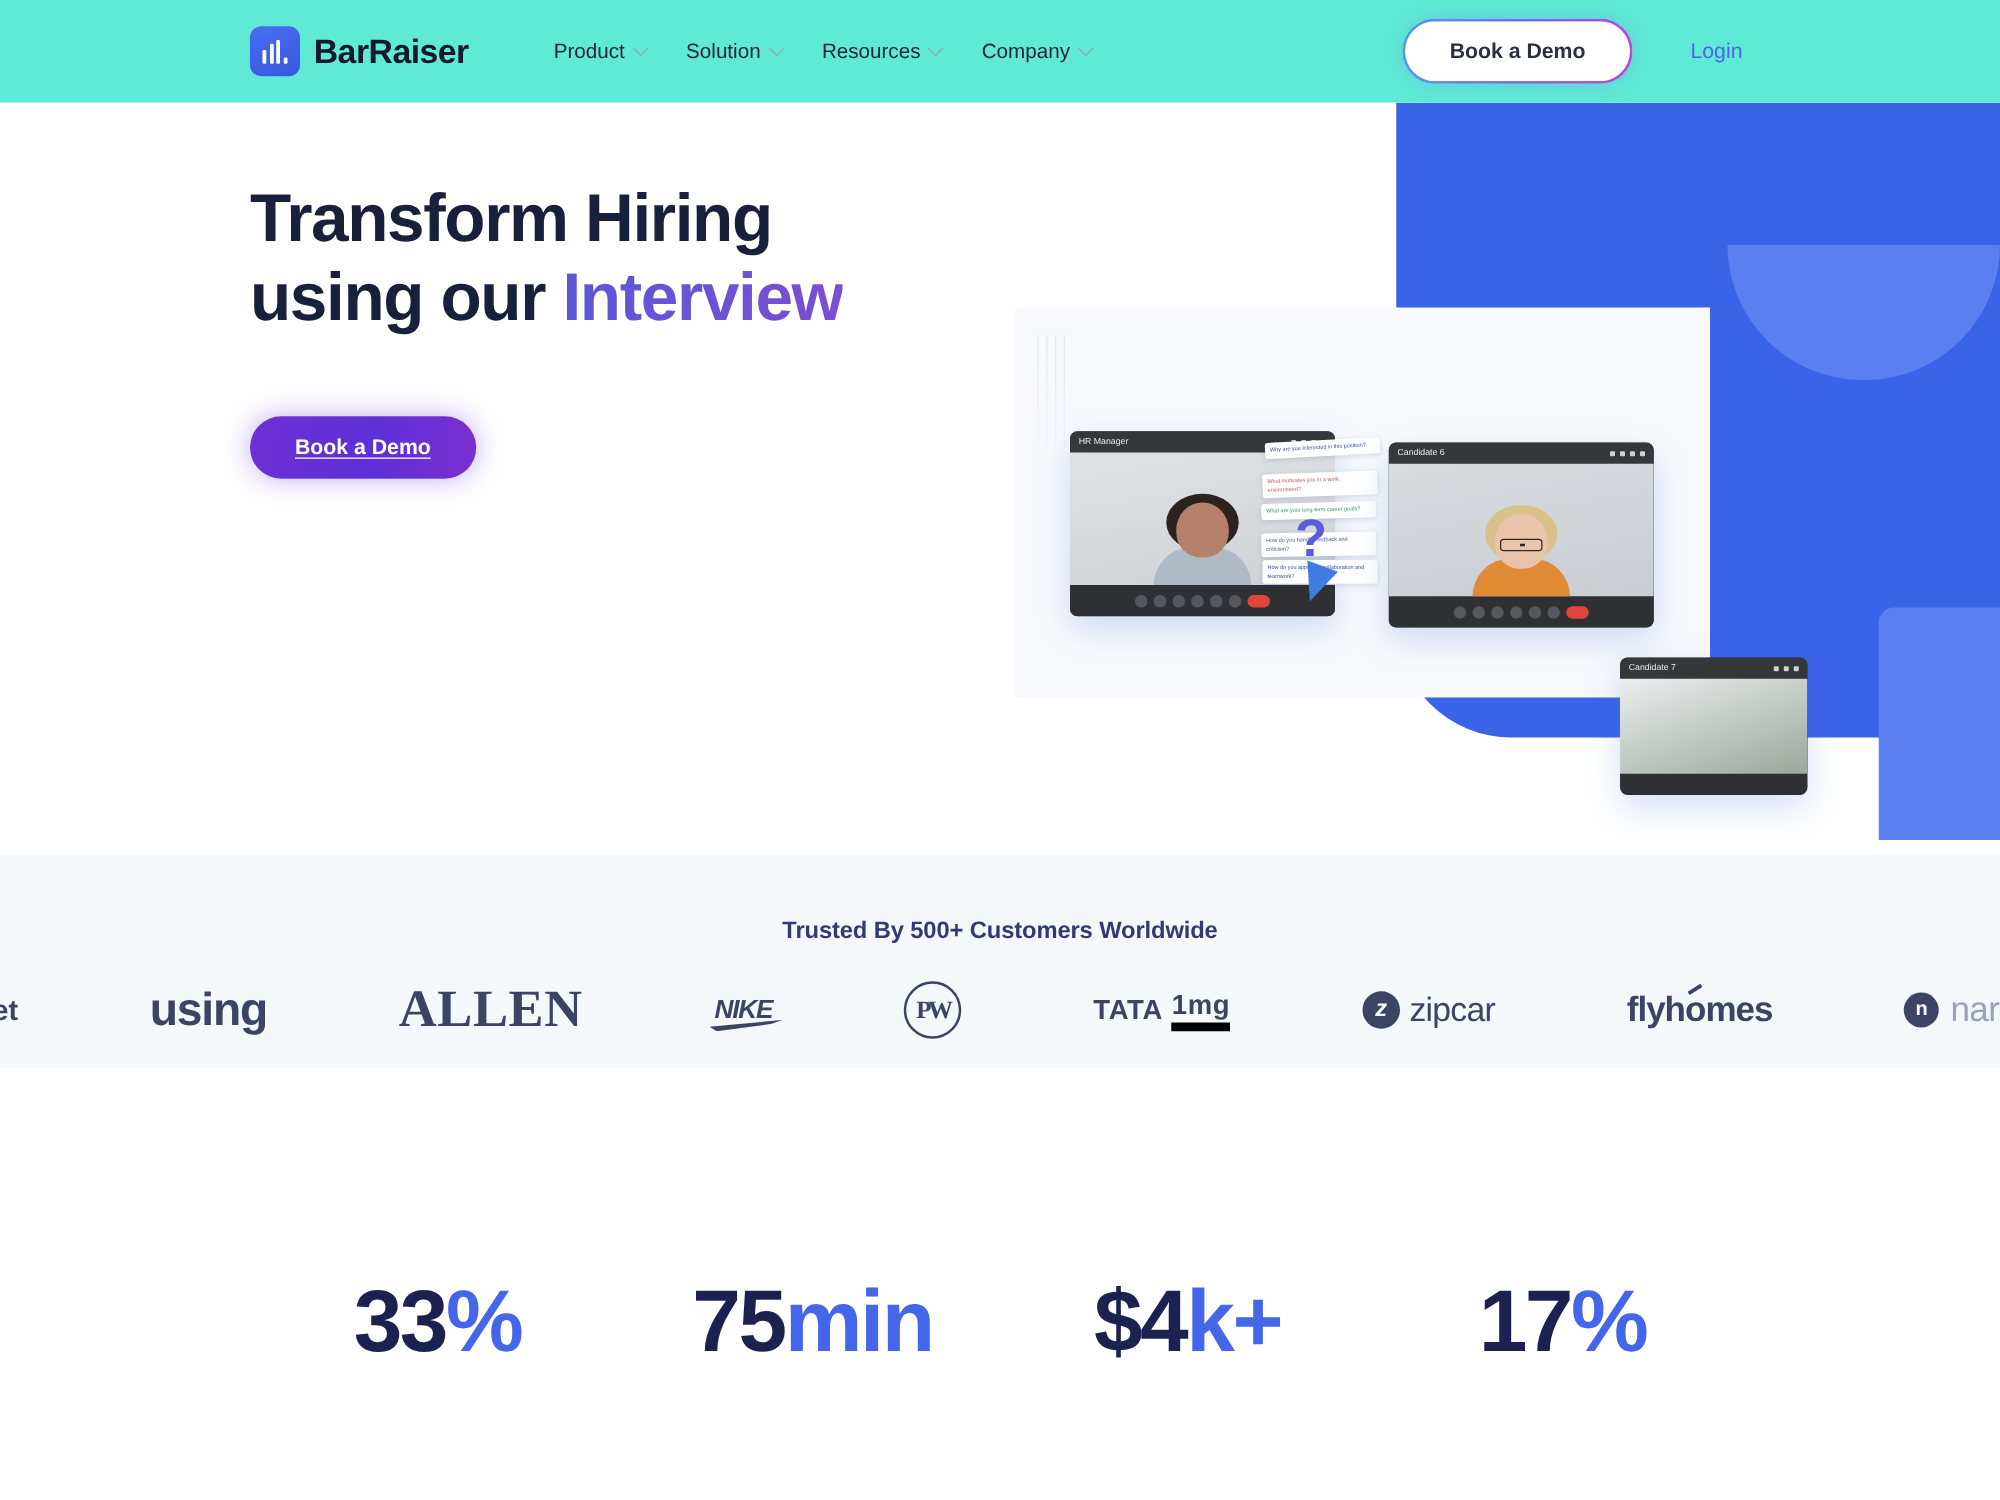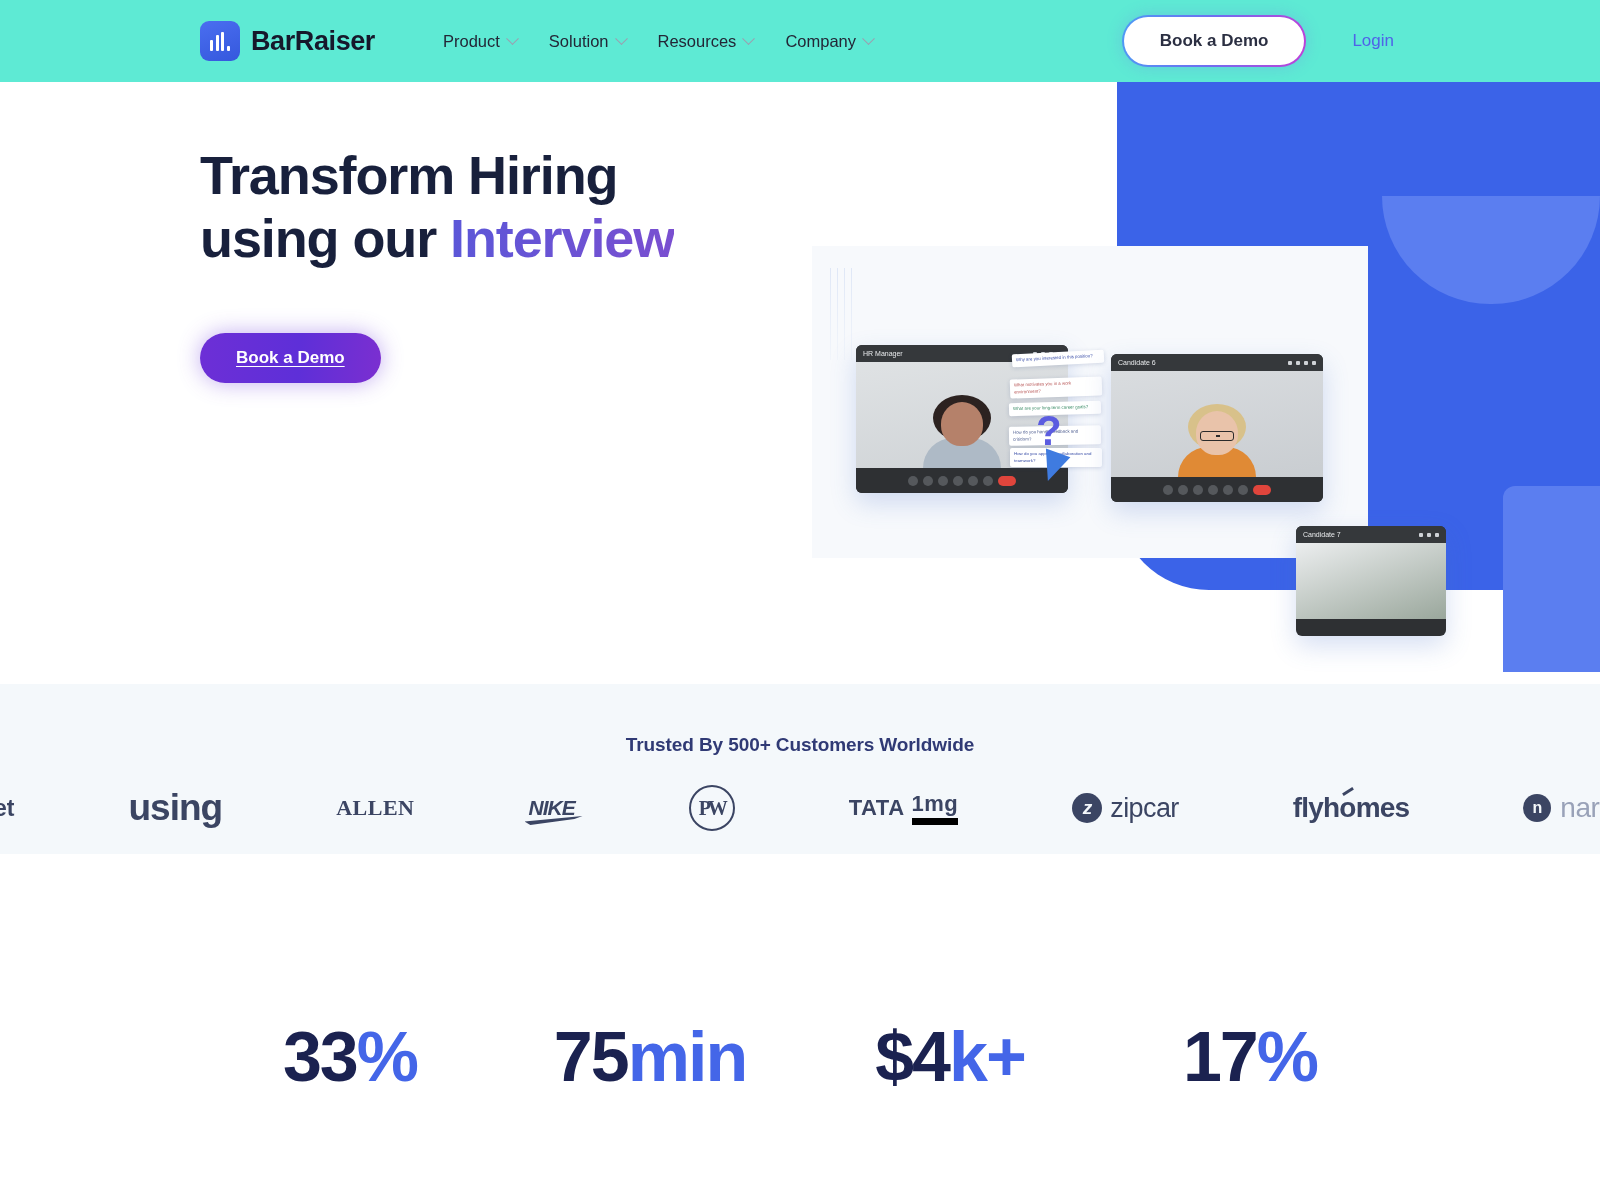--- a/index.html
+++ b/index.html
@@ -326,21 +326,21 @@
     flex: 0 0 auto;
     display: flex;
     align-items: center;
     justify-content: center;
     height: 56px;
     color: #3b4563;
     font-weight: 700;
   }
   .lg-et { font-size: 23px; font-weight: 700; margin-left: -14px; }
   .lg-meesho { font-size: 37px; font-weight: 600; letter-spacing: -1px; }
-  .lg-allen { font-size: 22px; font-weight: 900; letter-spacing: 0.5px; font-family: "Liberation Serif", serif; text-align: right; }
+  .lg-allen { font-size: 42px; font-weight: 900; letter-spacing: 0.5px; font-family: "Liberation Serif", serif; text-align: right; }
   .lg-nike { font-size: 21px; font-weight: 900; font-style: italic; letter-spacing: -1px; position: relative; }
   .lg-nike:after{
     content:""; position:absolute; left:-4px; top:20px; width:58px; height:9px;
     background:#3b4563;
     clip-path: polygon(0% 60%, 100% 0%, 86% 34%, 10% 100%);
   }
   .lg-pw {
     width: 46px; height: 46px; border-radius: 50%;
     border: 2.4px solid #3b4563;
     display: flex; align-items: center; justify-content: center;

